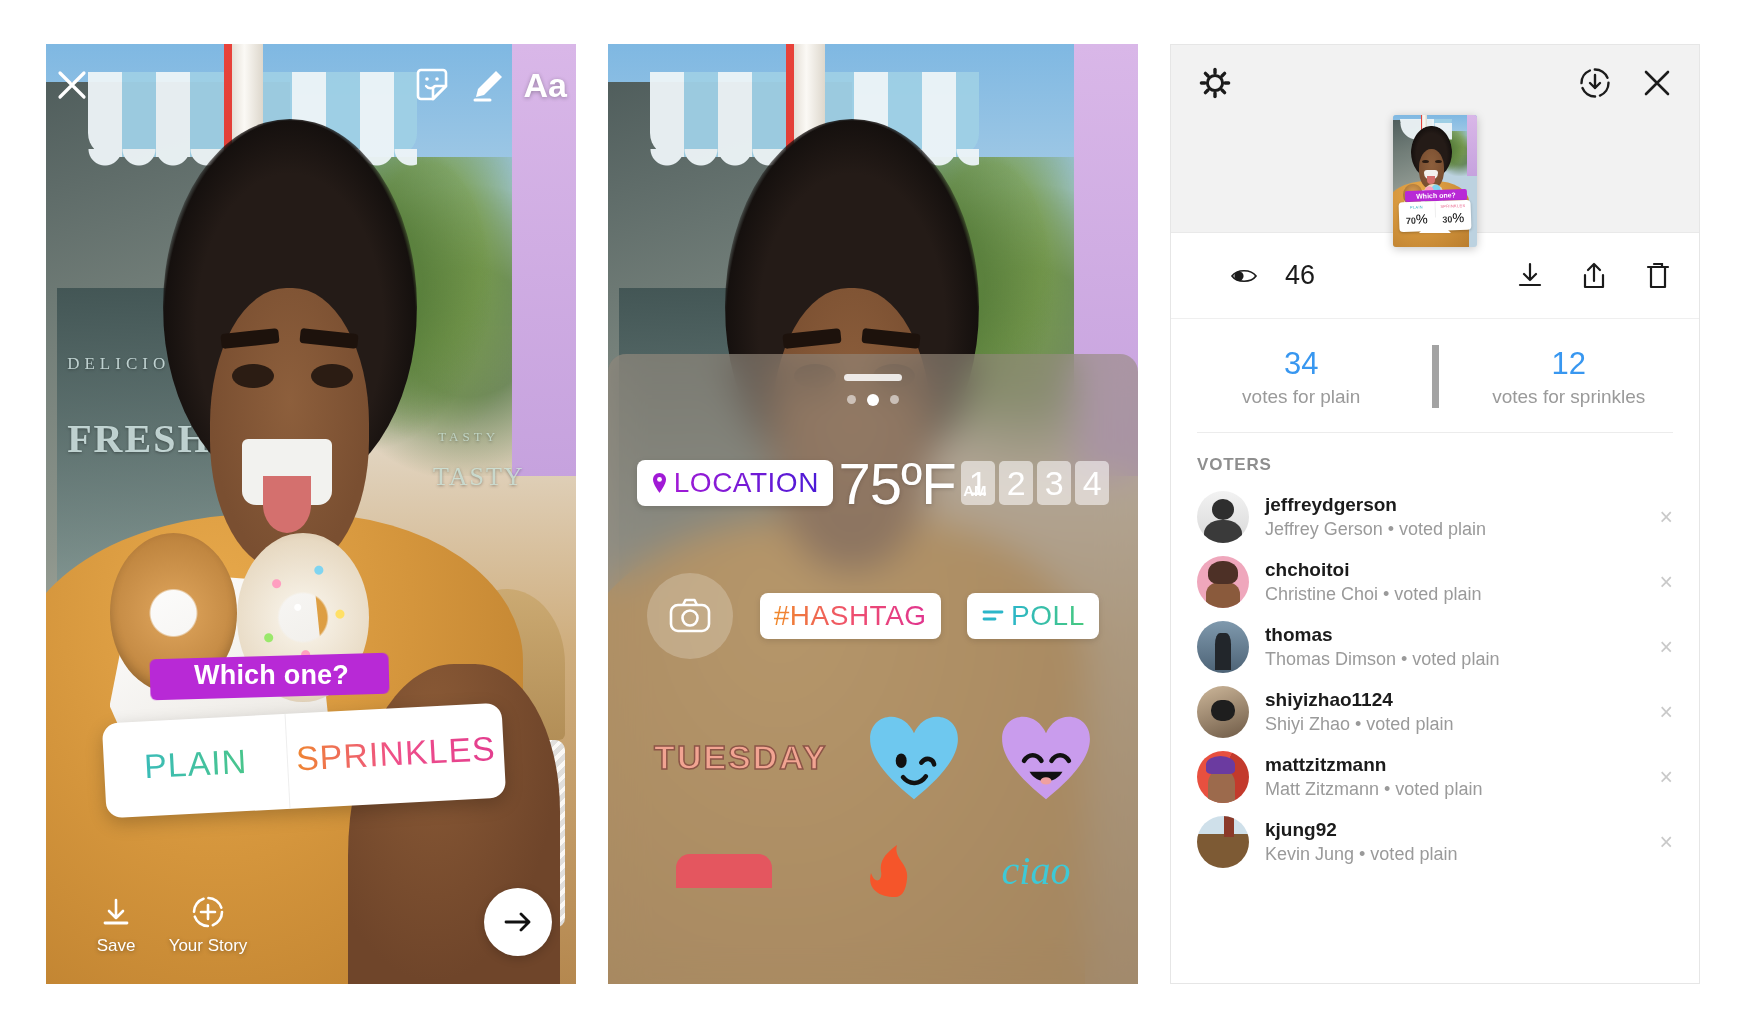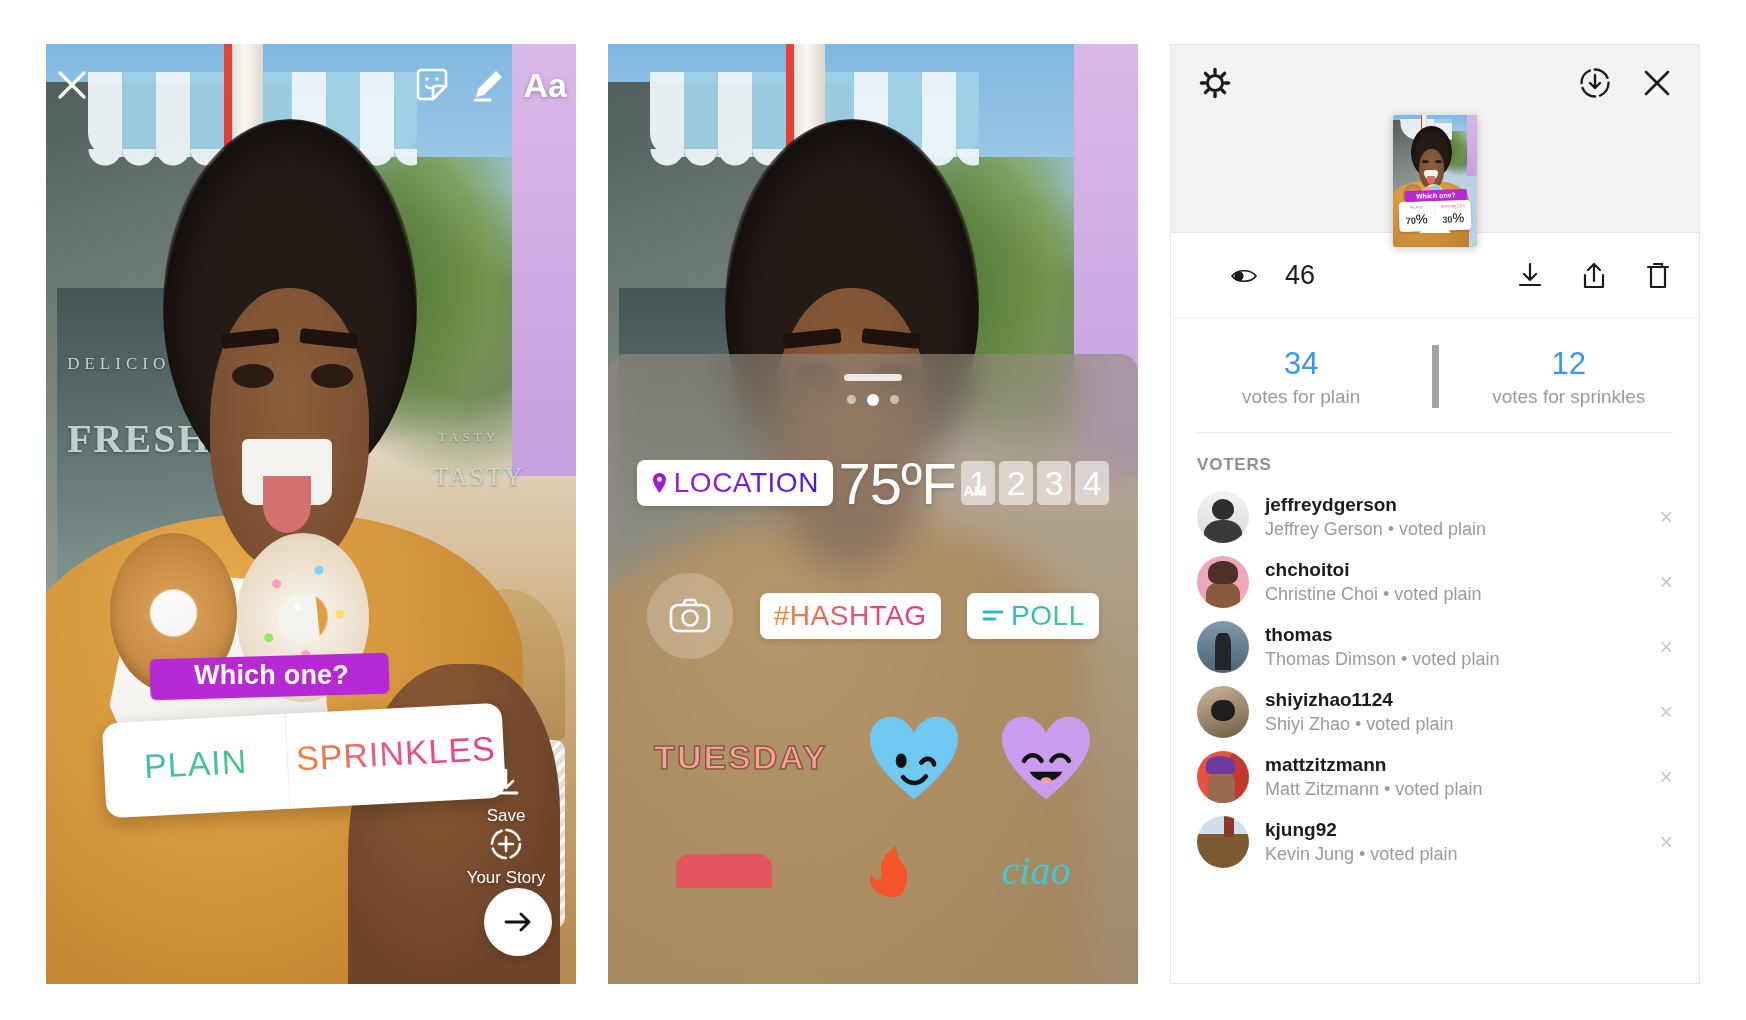--- a/index.html
+++ b/index.html
@@ -212,21 +212,21 @@
   }
   .poll-opt.sprinkles {
     border-left:1px solid #eee;
     background: linear-gradient(90deg,#ef8a2a,#ef4f8a,#e23c8f);
     -webkit-background-clip: text; background-clip: text; color: transparent;
   }
 
   
   .bottombar {
     position:absolute; left:0; bottom:0; width:100%; z-index:6;
-    display:flex; align-items:flex-end; padding: 0 24px 28px 24px; flex-direction: column;
+    display:flex; align-items:flex-end; padding: 0 24px 28px 24px;
   }
   .bb-item { display:flex; flex-direction:column; align-items:center; gap:6px; width: 92px; }
   .bb-label { color:#fff; font-size:17px; text-shadow:0 1px 4px rgba(0,0,0,.35); }
   .bb-spacer { flex:1; }
   .next-btn {
     width: 68px; height: 68px; border-radius:50%; background:#fff;
     display:flex; align-items:center; justify-content:center;
     box-shadow:0 3px 10px rgba(0,0,0,.18);
   }
 

